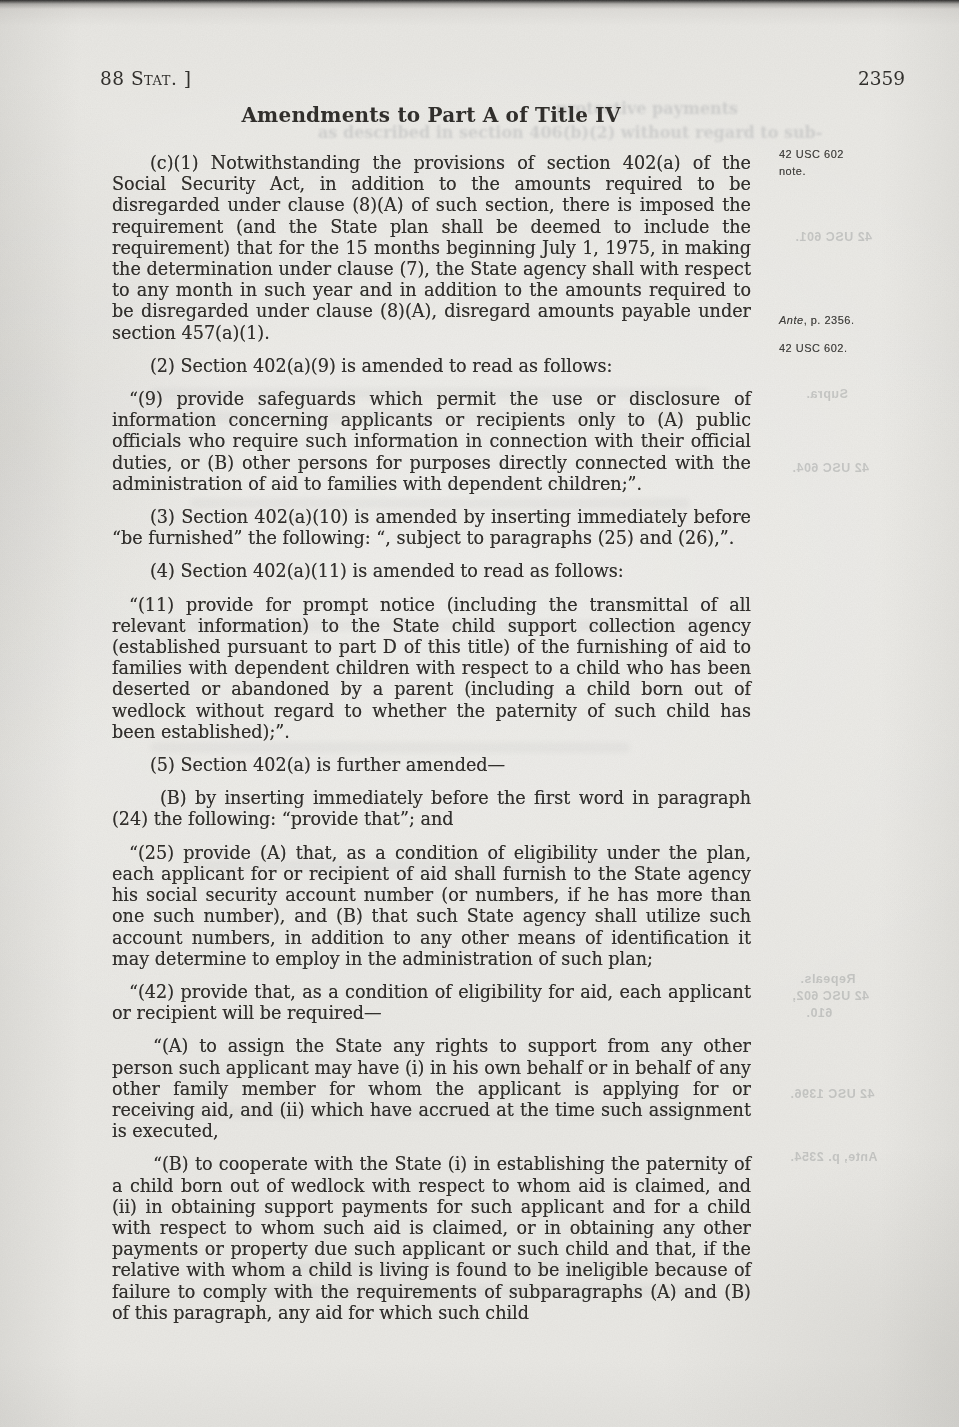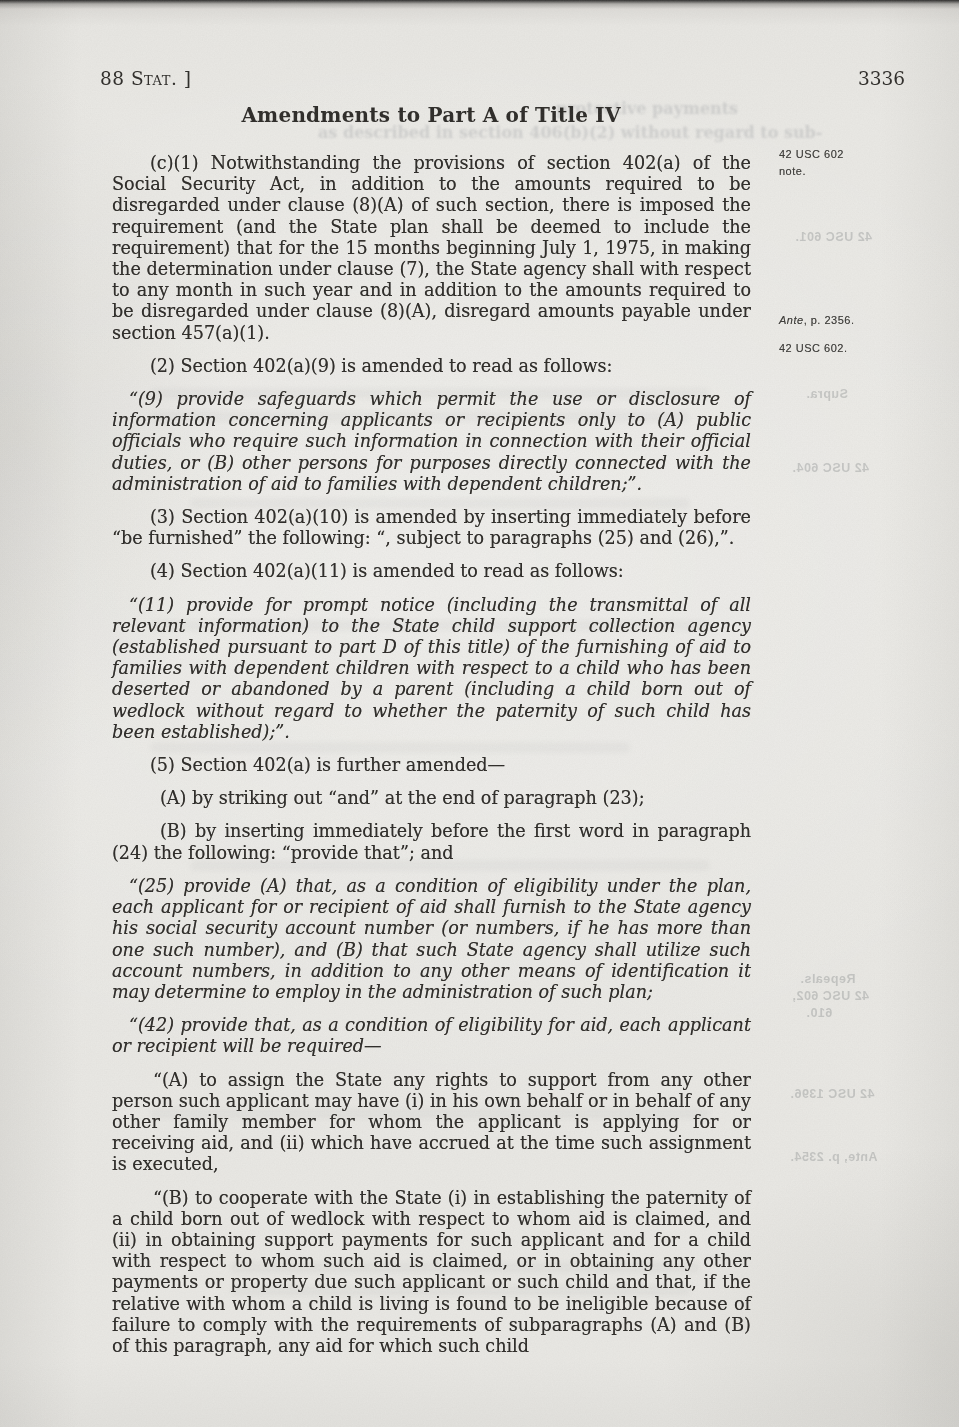--- a/index.html
+++ b/index.html
@@ -23,21 +23,21 @@
   .pagenum{position:absolute;right:0;top:0;}
   .heading{position:absolute;left:100px;top:103px;width:662px;margin:0;
     text-align:center;font-size:20px;font-weight:bold;letter-spacing:.2px;}
   .body-col{position:absolute;left:100px;top:141px;width:663px;
     font-size:17.6px;line-height:21.2px;text-align:justify;
     -webkit-hyphens:auto;hyphens:auto;
     text-shadow:0 0 .5px rgba(30,28,24,.55);}
   .body-col p{margin:12px;}
   .p-body{text-indent:38px;}
   .p-sub{text-indent:48px;}
-  .p-q1{margin-left:47px;text-indent:17px;font-style:italic;}
+  .p-q1{margin-left:47px;text-indent:17px;}
   .p-q2{margin-left:88px;text-indent:41px;}
   .margin-note{position:absolute;left:779px;
     font-family:"Liberation Sans", sans-serif;font-size:11px;line-height:16.5px;
     letter-spacing:.5px;color:#3c3b38;text-shadow:0 0 .4px rgba(40,40,38,.5);}
   .margin-note .it{font-style:italic;}
   .ghost{position:absolute;color:#6d7274;pointer-events:none;white-space:nowrap;font-weight:bold;}
   .ghost.margin{font-family:"Liberation Sans", sans-serif;font-size:12.5px;letter-spacing:.5px;
     opacity:.30;filter:blur(.7px);}
   .ghost.body{font-family:"DejaVu Serif", serif;font-size:16px;opacity:.26;filter:blur(.8px);color:#80848a;}
   .ghost.mir{transform:scaleX(-1);}
@@ -67,34 +67,33 @@
       <span class="ghost margin mir" style="left: 792px; top: 461px;">42 USC 604.</span>
       <span class="ghost margin mir" style="left: 800px; top: 972px;">Repeals.</span>
       <span class="ghost margin mir" style="left: 792px; top: 989px;">42 USC 602,</span>
       <span class="ghost margin mir" style="left: 806px; top: 1006px;">610.</span>
       <span class="ghost margin mir" style="left: 790px; top: 1087px;">42 USC 1396.</span>
       <span class="ghost margin mir" style="left: 790px; top: 1150px;">Ante, p. 2354.</span>
     </div>
 
   <header class="running-head">
     <span class="stat">88 Stat. ]</span>
-    <span class="pagenum">3336</span>
+    <span class="pagenum">2359</span>
   </header>
 
   <h1 class="heading">Amendments to Part A of Title IV</h1>
 
   <main class="body-col">
       <p class="p-body">(c)(1) Notwithstanding the provisions of section 402(a) of the Social Security Act, in addition to the amounts required to be disregarded under clause (8)(A) of such section, there is imposed the requirement (and the State plan shall be deemed to include the requirement) that for the 15 months beginning July 1, 1975, in making the determination under clause (7), the State agency shall with respect to any month in such year and in addition to the amounts required to be disregarded under clause (8)(A), disregard amounts payable under section 457(a)(1).</p>
       <p class="p-body">(2) Section 402(a)(9) is amended to read as follows:</p>
       <p class="p-q1">“(9) provide safeguards which permit the use or disclosure of information concerning applicants or recipients only to (A) public officials who require such information in connection with their official duties, or (B) other persons for purposes directly connected with the administration of aid to families with dependent children;”.</p>
       <p class="p-body">(3) Section 402(a)(10) is amended by inserting immediately before “be furnished” the following: “, subject to paragraphs (25) and (26),”.</p>
       <p class="p-body">(4) Section 402(a)(11) is amended to read as follows:</p>
       <p class="p-q1">“(11) provide for prompt notice (including the transmittal of all relevant information) to the State child support collection agency (established pursuant to part D of this title) of the furnishing of aid to families with dependent children with respect to a child who has been deserted or abandoned by a parent (including a child born out of wedlock without regard to whether the paternity of such child has been established);”.</p>
       <p class="p-body">(5) Section 402(a) is further amended—</p>
-      <p class="p-sub">(A) by striking out “and” at the end of paragraph (23);</p>
       <p class="p-sub">(B) by inserting immediately before the first word in paragraph (24) the following: “provide that”; and</p>
       <p class="p-q1">“(25) provide (A) that, as a condition of eligibility under the plan, each applicant for or recipient of aid shall furnish to the State agency his social security account number (or numbers, if he has more than one such number), and (B) that such State agency shall utilize such account numbers, in addition to any other means of identification it may determine to employ in the administration of such plan;</p>
       <p class="p-q1">“(42) provide that, as a condition of eligibility for aid, each applicant or recipient will be required—</p>
       <p class="p-q2">“(A) to assign the State any rights to support from any other person such applicant may have (i) in his own behalf or in behalf of any other family member for whom the applicant is applying for or receiving aid, and (ii) which have accrued at the time such assignment is executed,</p>
       <p class="p-q2">“(B) to cooperate with the State (i) in establishing the paternity of a child born out of wedlock with respect to whom aid is claimed, and (ii) in obtaining support payments for such applicant and for a child with respect to whom such aid is claimed, or in obtaining any other payments or property due such applicant or such child and that, if the relative with whom a child is living is found to be ineligible because of failure to comply with the requirements of subparagraphs (A) and (B) of this paragraph, any aid for which such child</p>
     </main>
 
   <div class="margin-note" style="top:146px;width:88px;">
     <span>42 USC 602 note.</span>
   </div>

